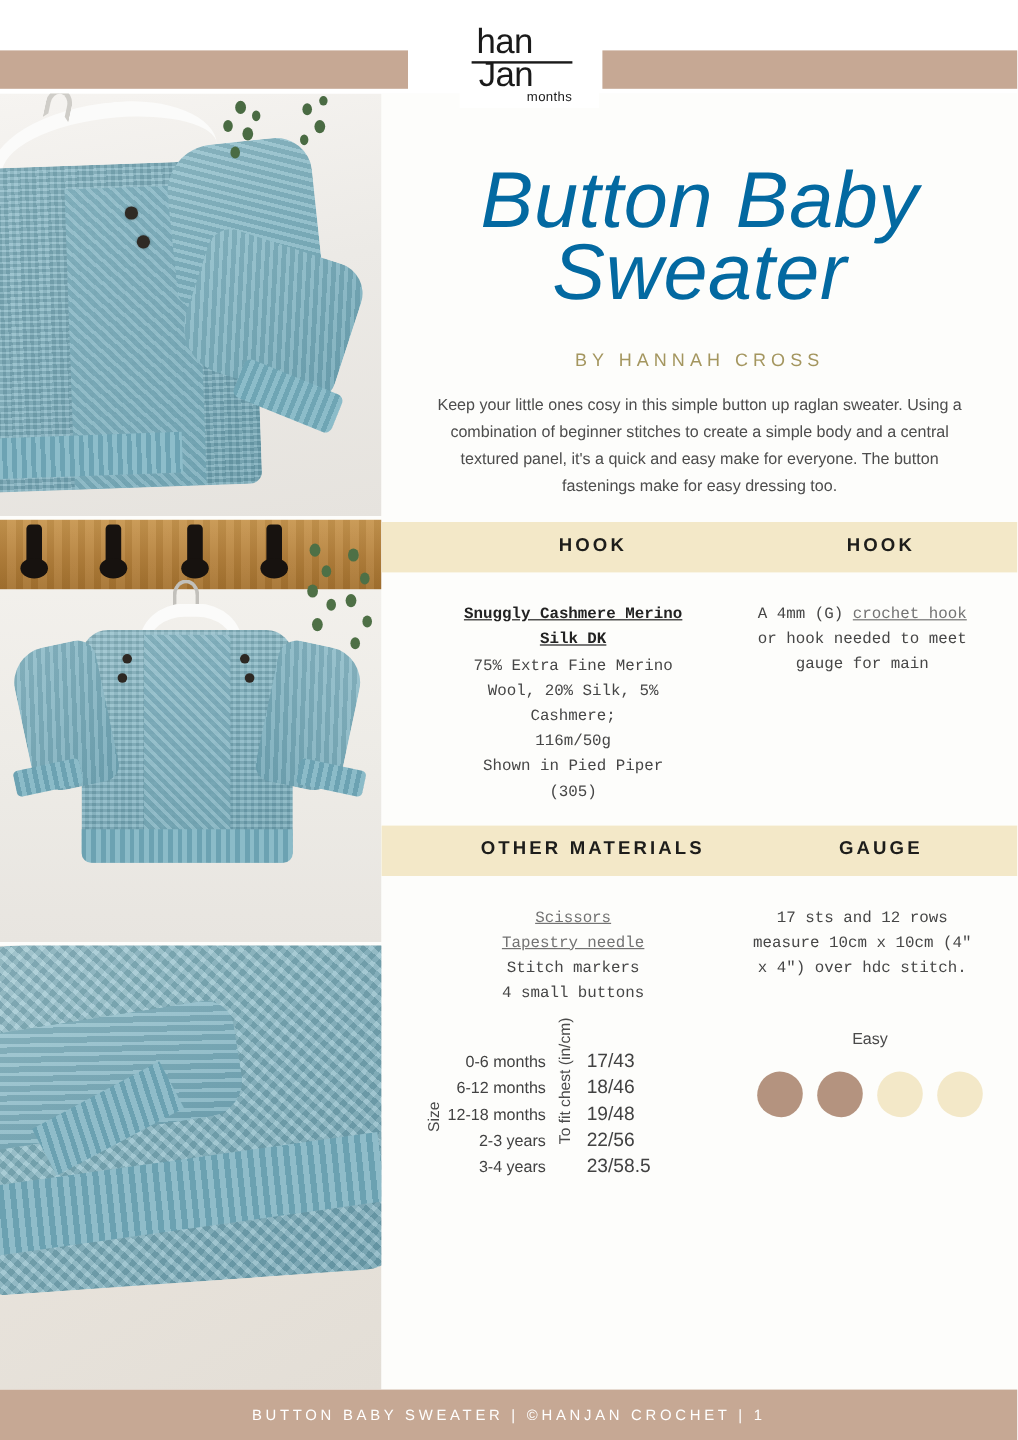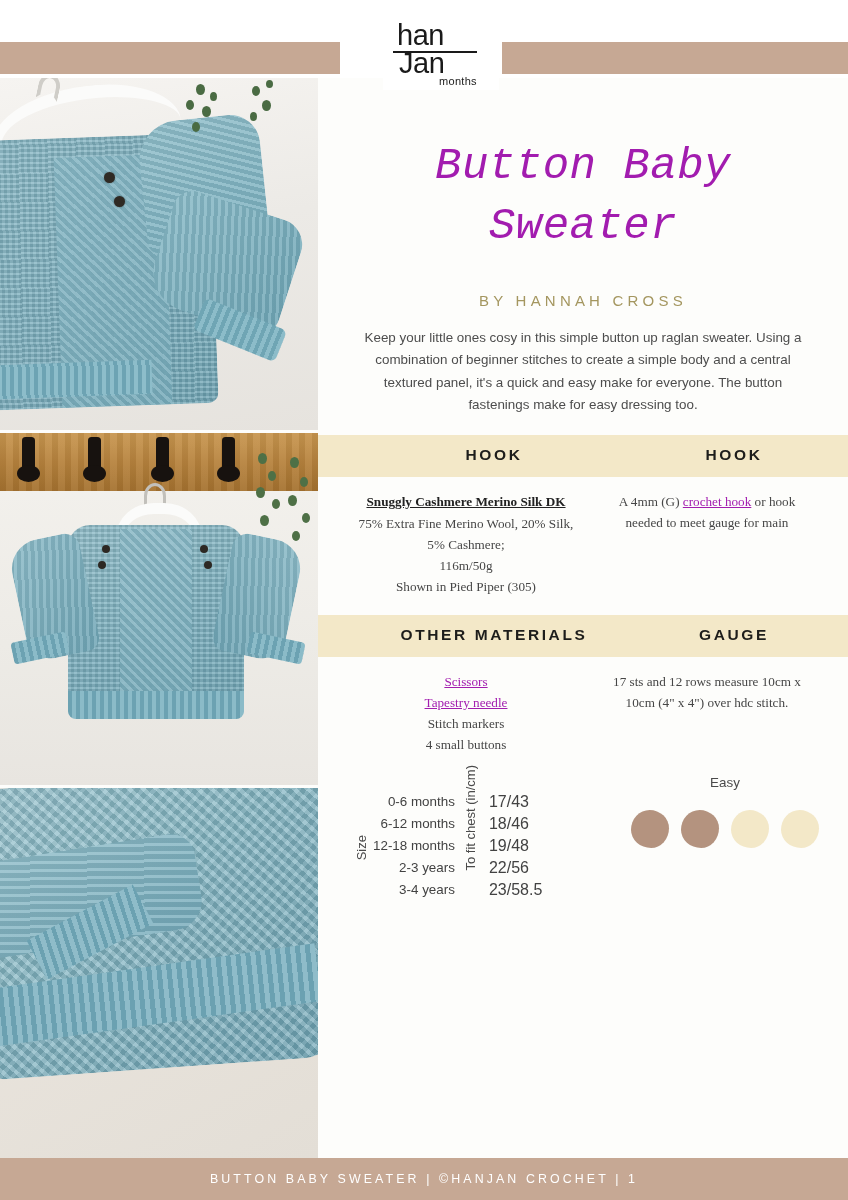--- a/index.html
+++ b/index.html
@@ -358,27 +358,27 @@
   .content {
     position: absolute;
     left: 318px; top: 78px;
     width: 530px;
     height: 1080px;
     background: #fdfdfb;
   }
 
   .title {
     margin: 58px 30px 0 30px;
-    font-family: Liberation Mono, monospace;
+    font-family: Liberation Sans, sans-serif;
     font-style: italic;
-    font-size: 44px;
+    font-size: 66px;
     line-height: 60px;
     font-weight: 400;
     text-align: center;
-    color: #a21caf;
+    color: #0369a1;
     letter-spacing: 0.5px;
   }
   .byline {
     margin-top: 36px;
     text-align: center;
     font-family: "Liberation Sans", sans-serif;
     font-size: 15px;
     font-weight: 500;
     letter-spacing: 4.2px;
     color: #a4965f;
@@ -420,38 +420,39 @@
     text-align: center;
   }
   .bar-label.col-a { left: 48px;  width: 256px; }
   .bar-label.col-b { left: 318px; width: 196px; }
 
   .row {
     display: flex;
     width: 530px;
   }
   .cell {
-    padding-top: 14px;
-    font-family: Liberation Serif, serif;
+    padding-top: 24px;
+    font-family: Liberation Mono, monospace;
     font-size: 13.2px;
     line-height: 21px;
     color: #464646;
     text-align: center;
+    margin-left: 24px;
   }
   .cell-a { width: 270px; padding-left: 38px; padding-right: 12px; }
   .cell-b { width: 260px; padding-left: 16px; padding-right: 38px; }
 
   .yarn-name {
     font-weight: 700;
     color: #222;
     text-decoration: underline;
     display: block;
     margin-bottom: 1px;
   }
-  .lnk { text-decoration: underline; color: #a21caf; text-align: right; }
+  .lnk { text-decoration: underline; color: #737373; text-align: right; }
 
   
   .sizing-wrap {
     position: relative;
     width: 530px;
     height: 180px;
   }
   .size-table {
     position: absolute;
     left: 36px; top: 36px;

